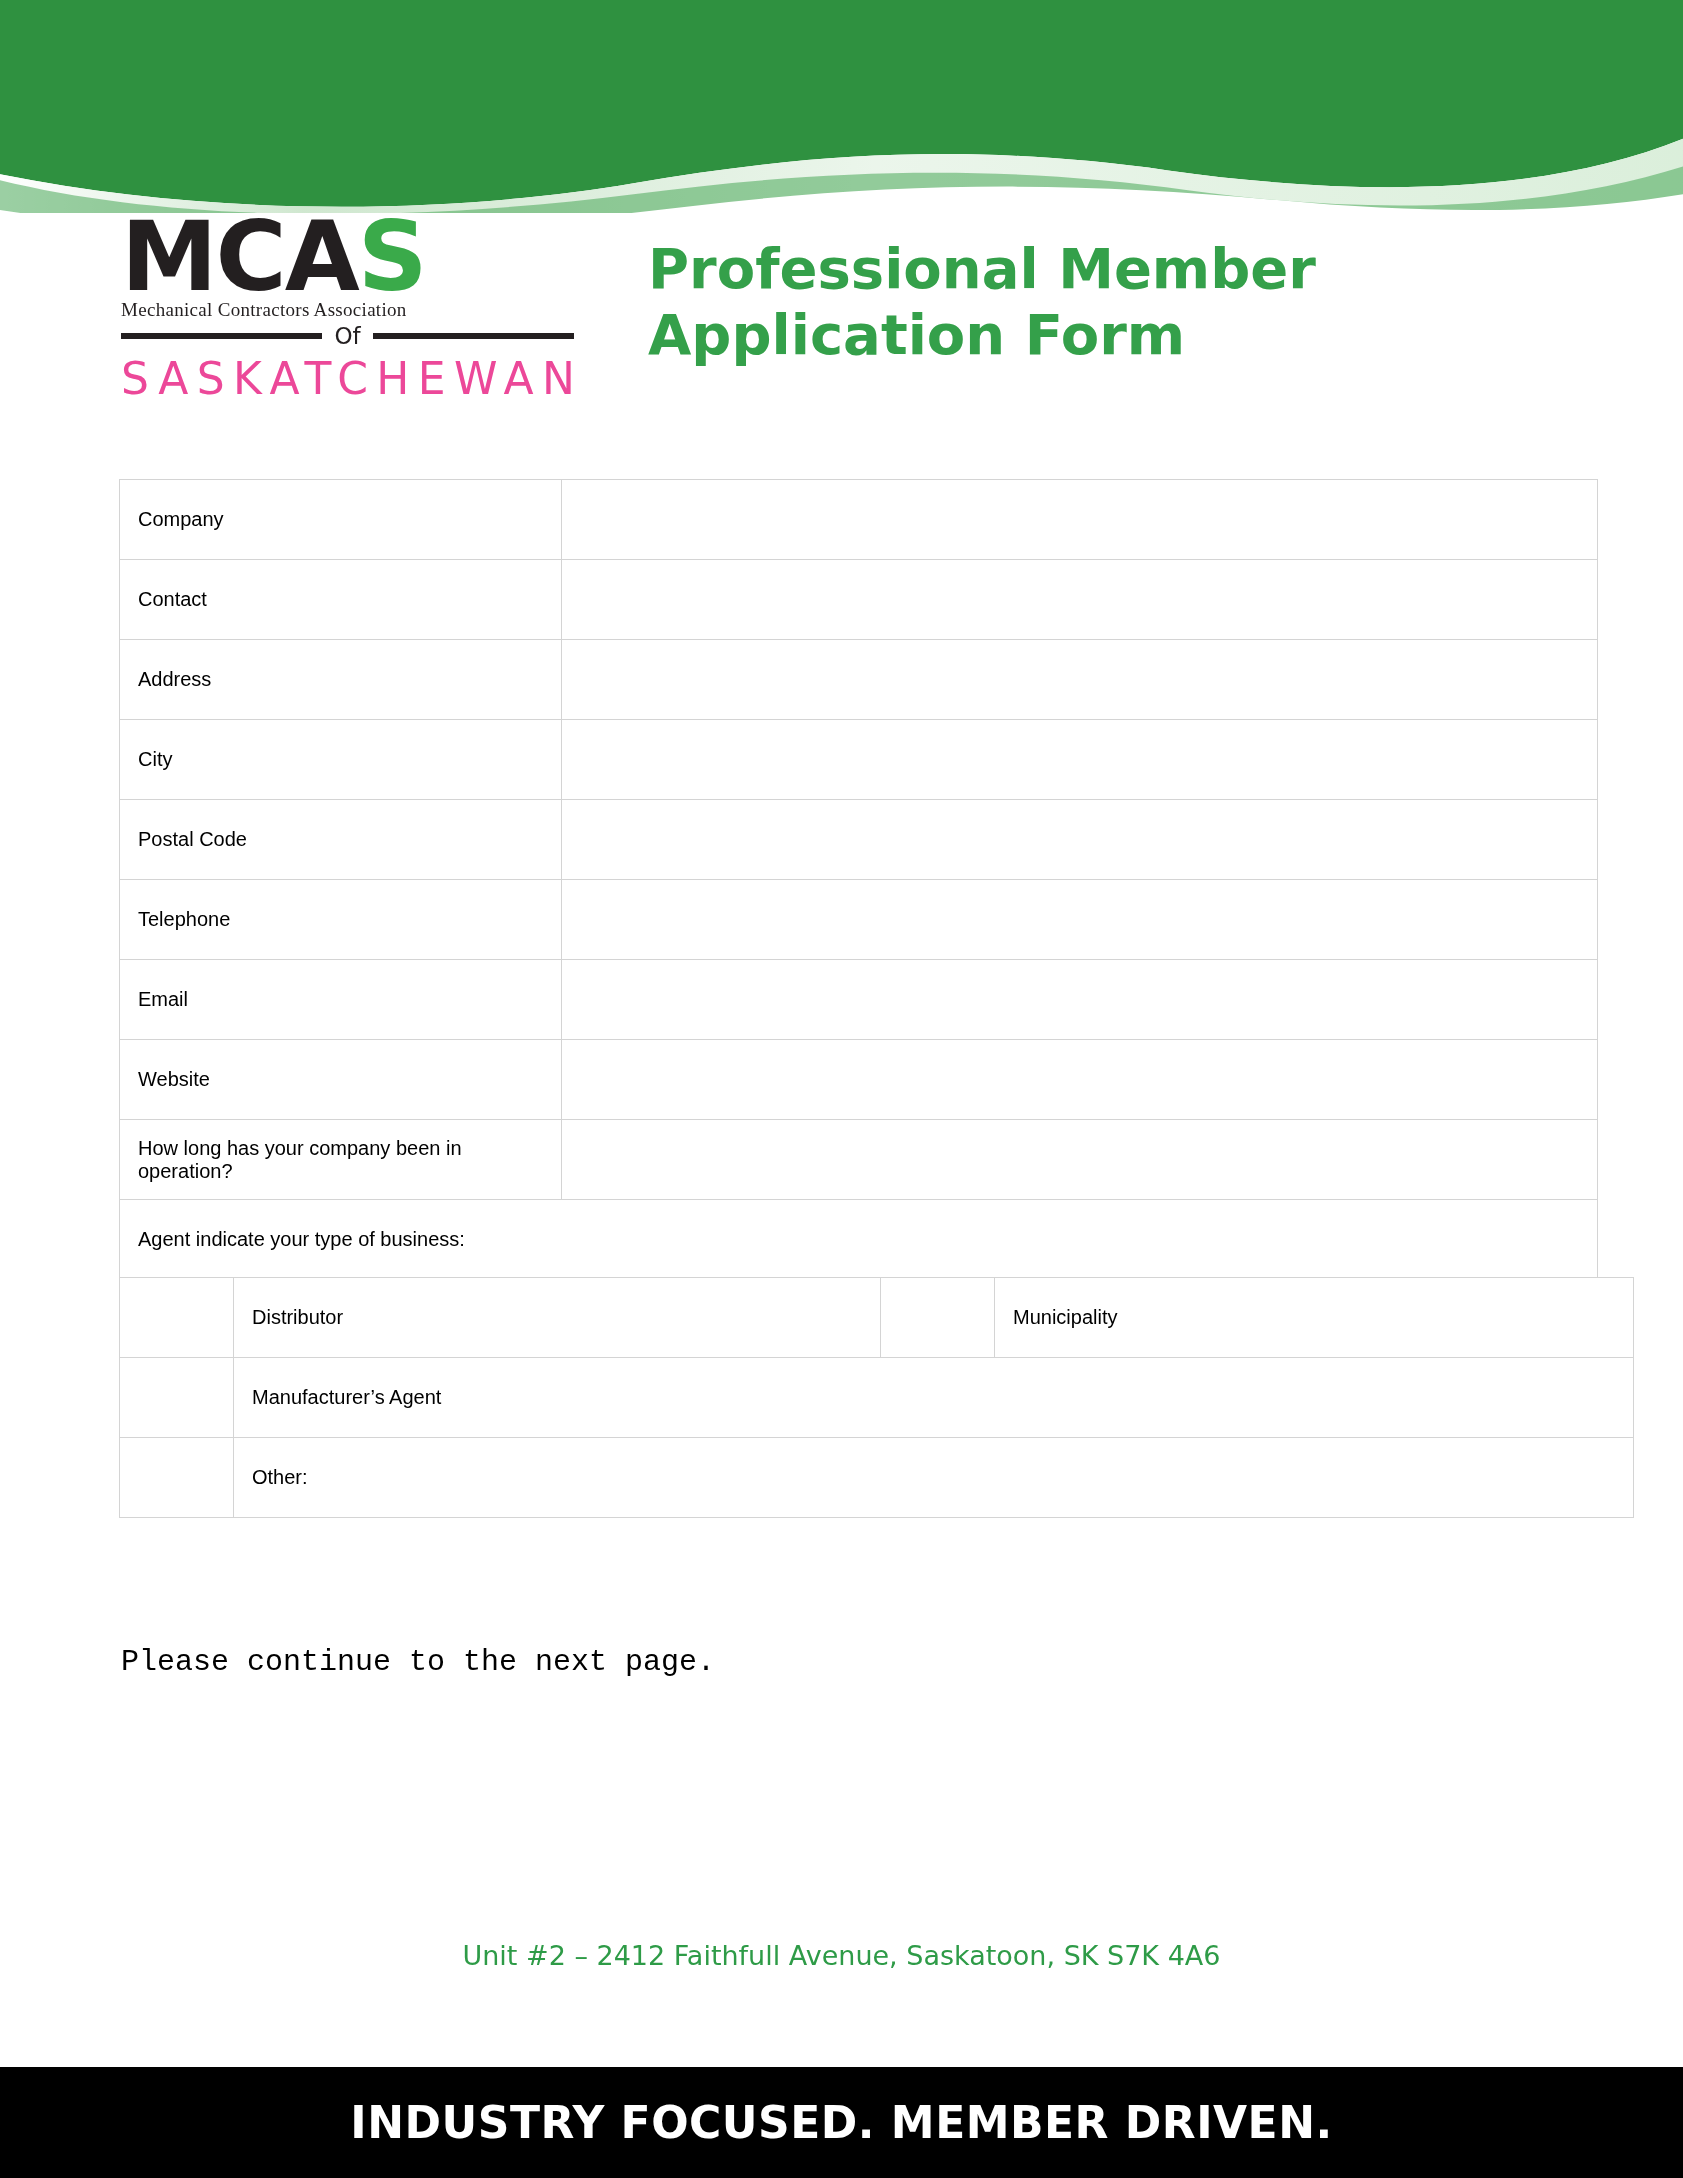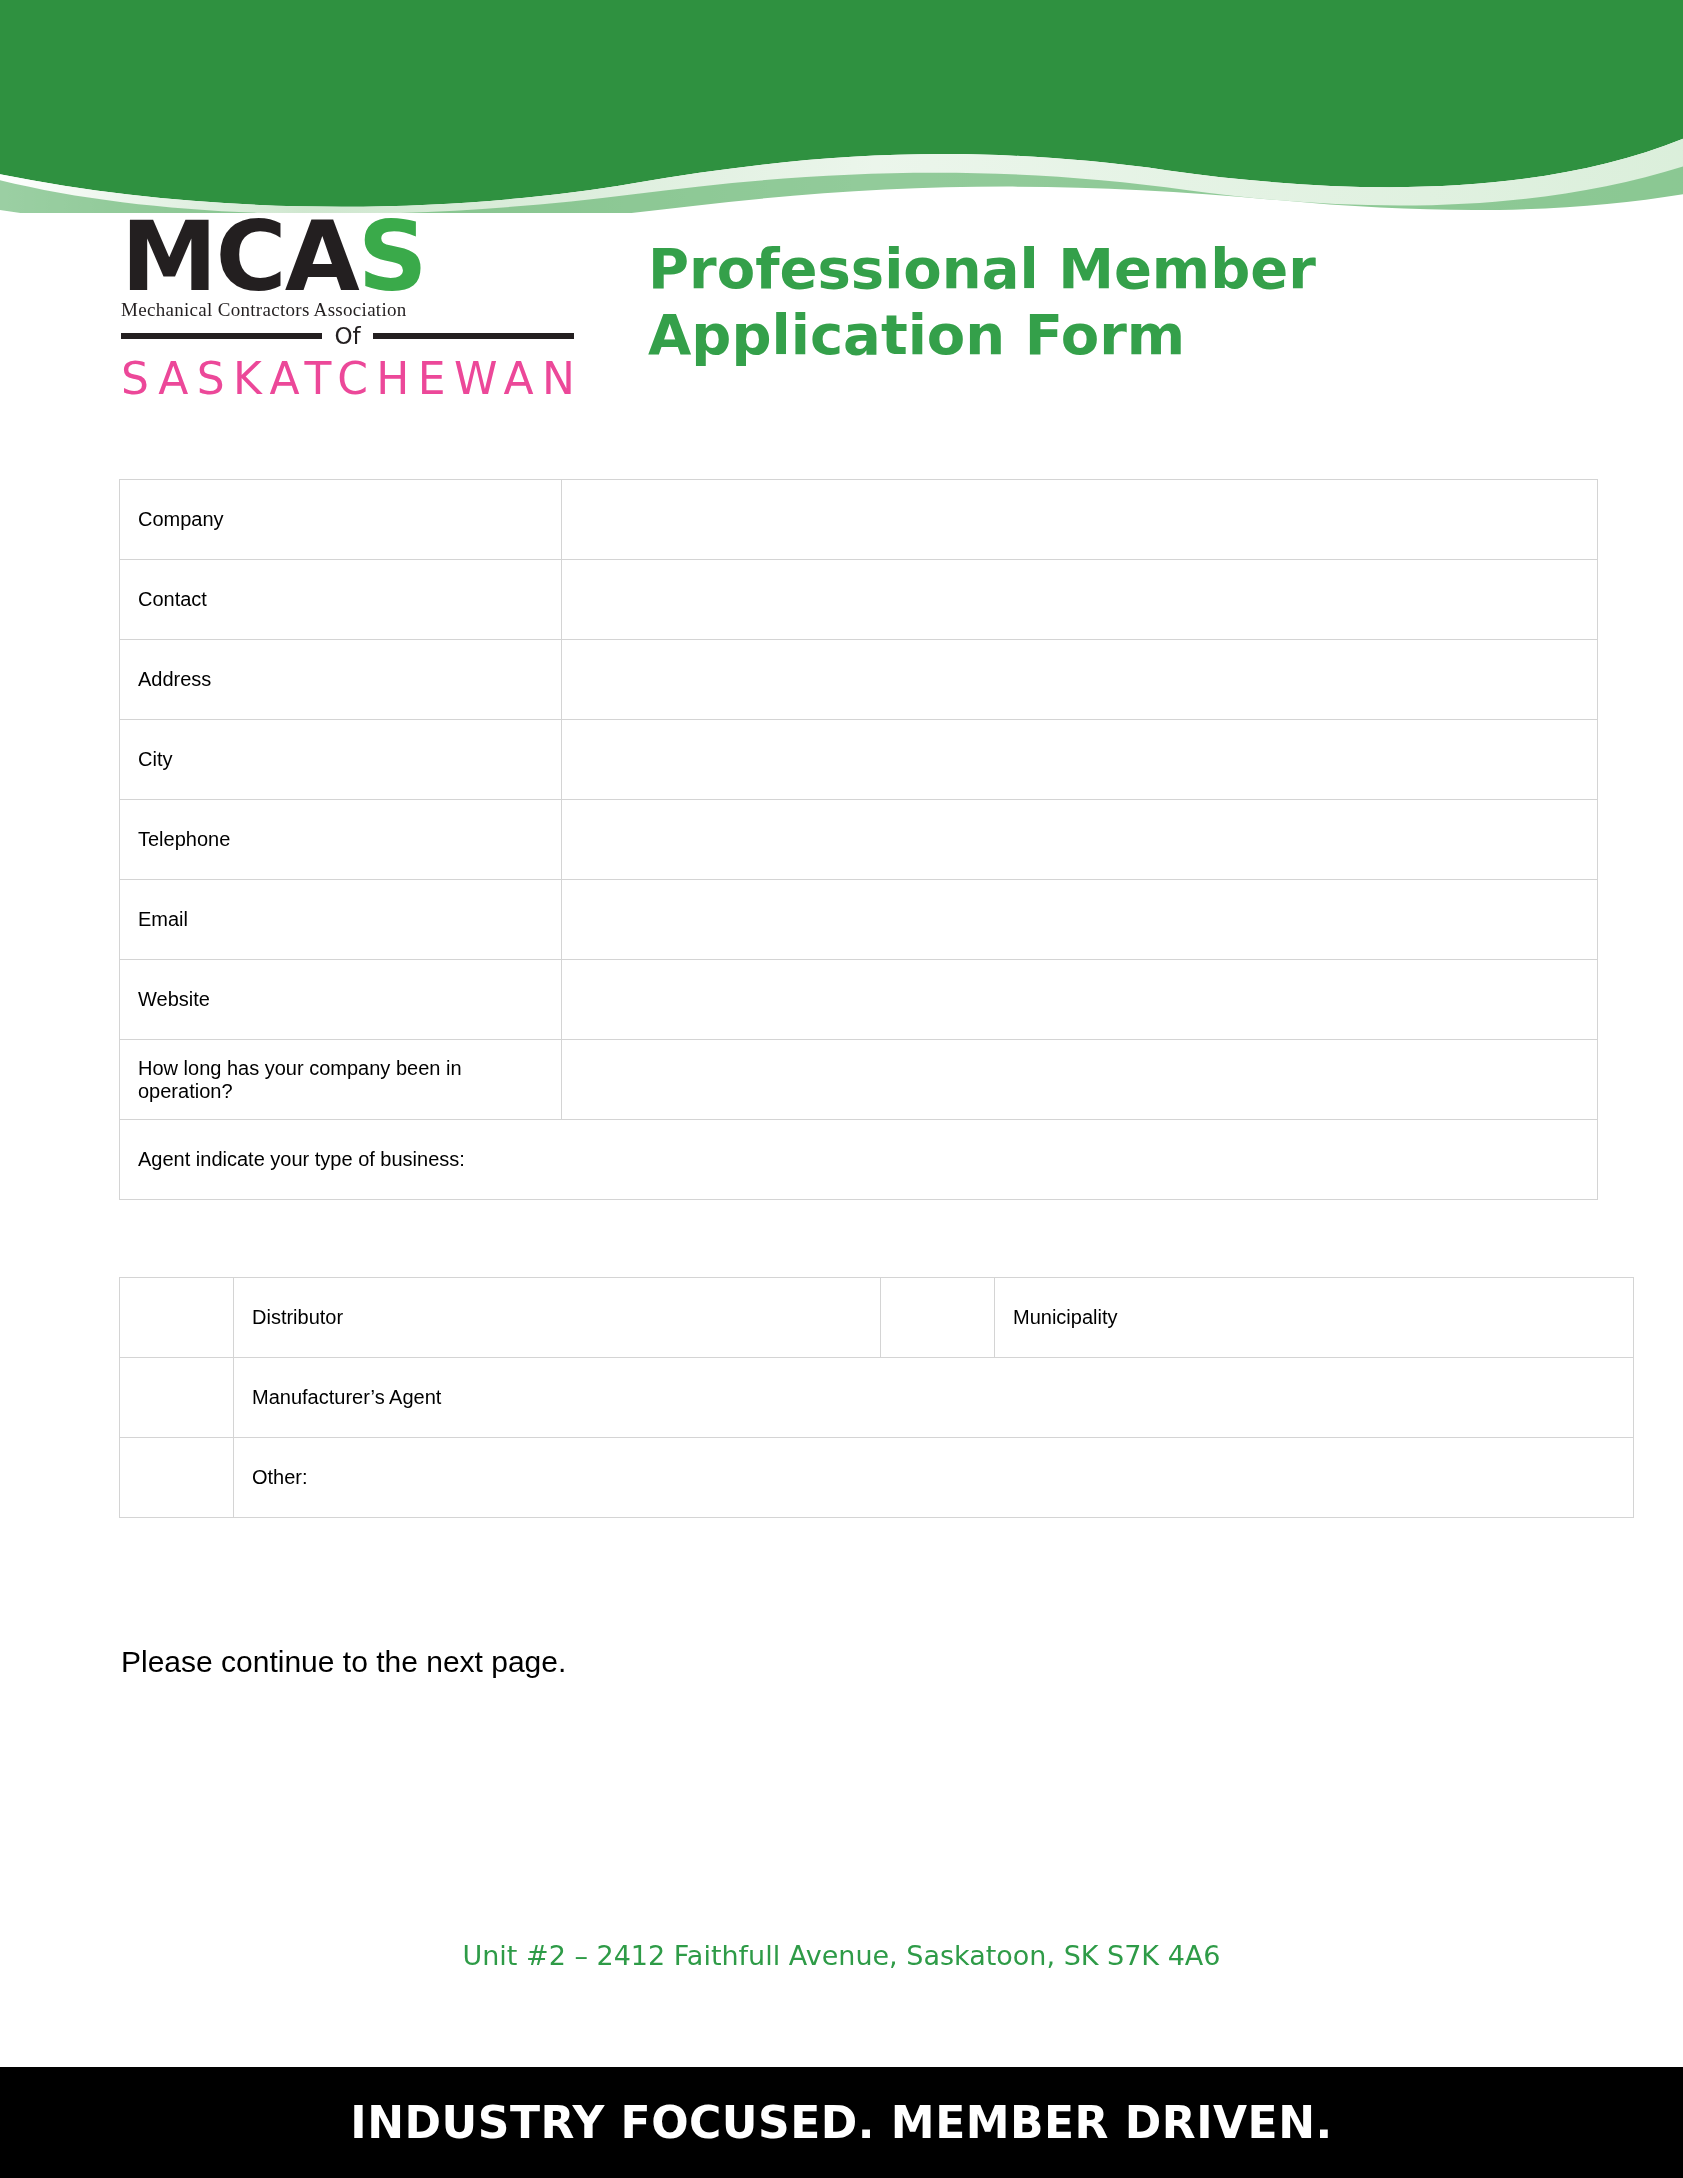--- a/index.html
+++ b/index.html
@@ -124,21 +124,21 @@
   }
   .cb-lbl-left { width: 628px; }
   .cb-lbl-right { width: 620px; }
   .cb-row td { height: 79px; }
 
   
   .continue-note {
     position: absolute;
     left: 121px;
     top: 1645px;
-    font-family: Liberation Sans, sans-serif;
+    font-family: Liberation Mono, monospace;
     font-size: 30px;
     color: #000;
   }
 
   
   .footer-contact {
     position: absolute;
     left: 0;
     top: 1935px;
     width: 1683px;
@@ -227,20 +227,24 @@
     </tr>
     <tr>
       <td class="lbl-col">Address</td>
       <td class="val-col"></td>
     </tr>
     <tr>
       <td class="lbl-col">City</td>
       <td class="val-col"></td>
     </tr>
     <tr>
+      <td class="lbl-col">Postal Code</td>
+      <td class="val-col"></td>
+    </tr>
+    <tr>
       <td class="lbl-col">Telephone</td>
       <td class="val-col"></td>
     </tr>
     <tr>
       <td class="lbl-col">Email</td>
       <td class="val-col"></td>
     </tr>
     <tr>
       <td class="lbl-col">Website</td>
       <td class="val-col"></td>

